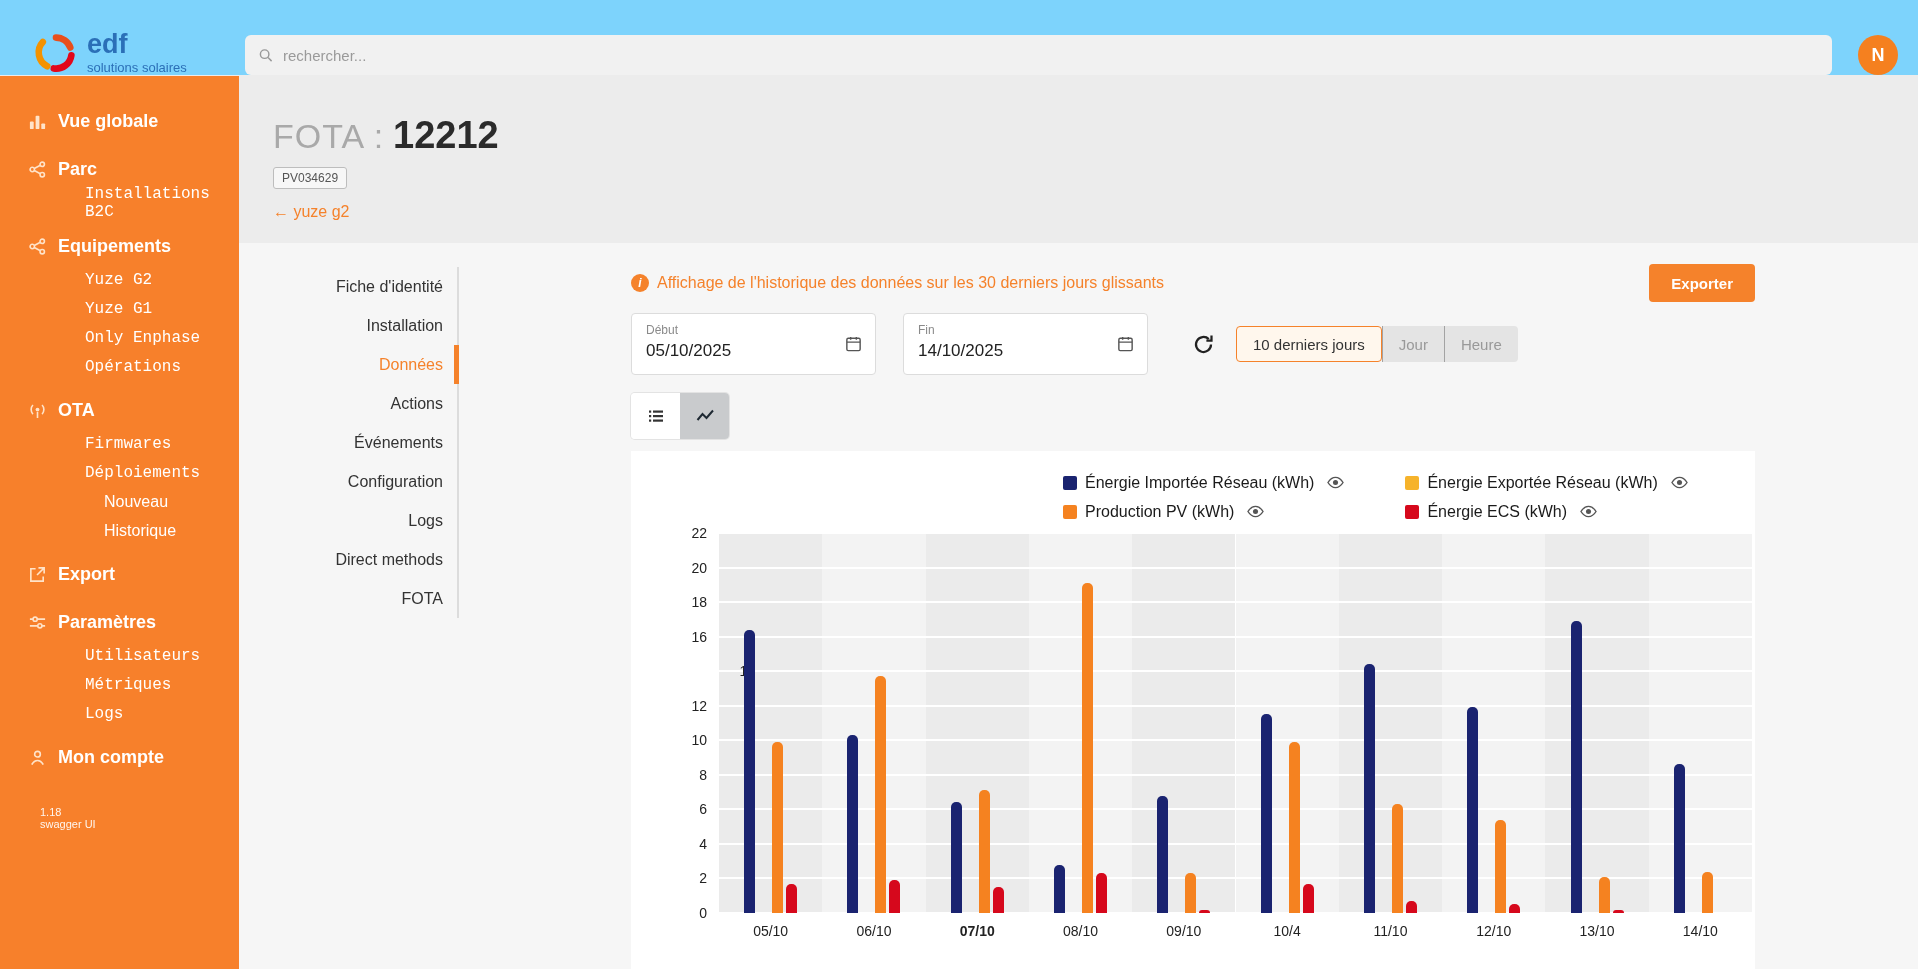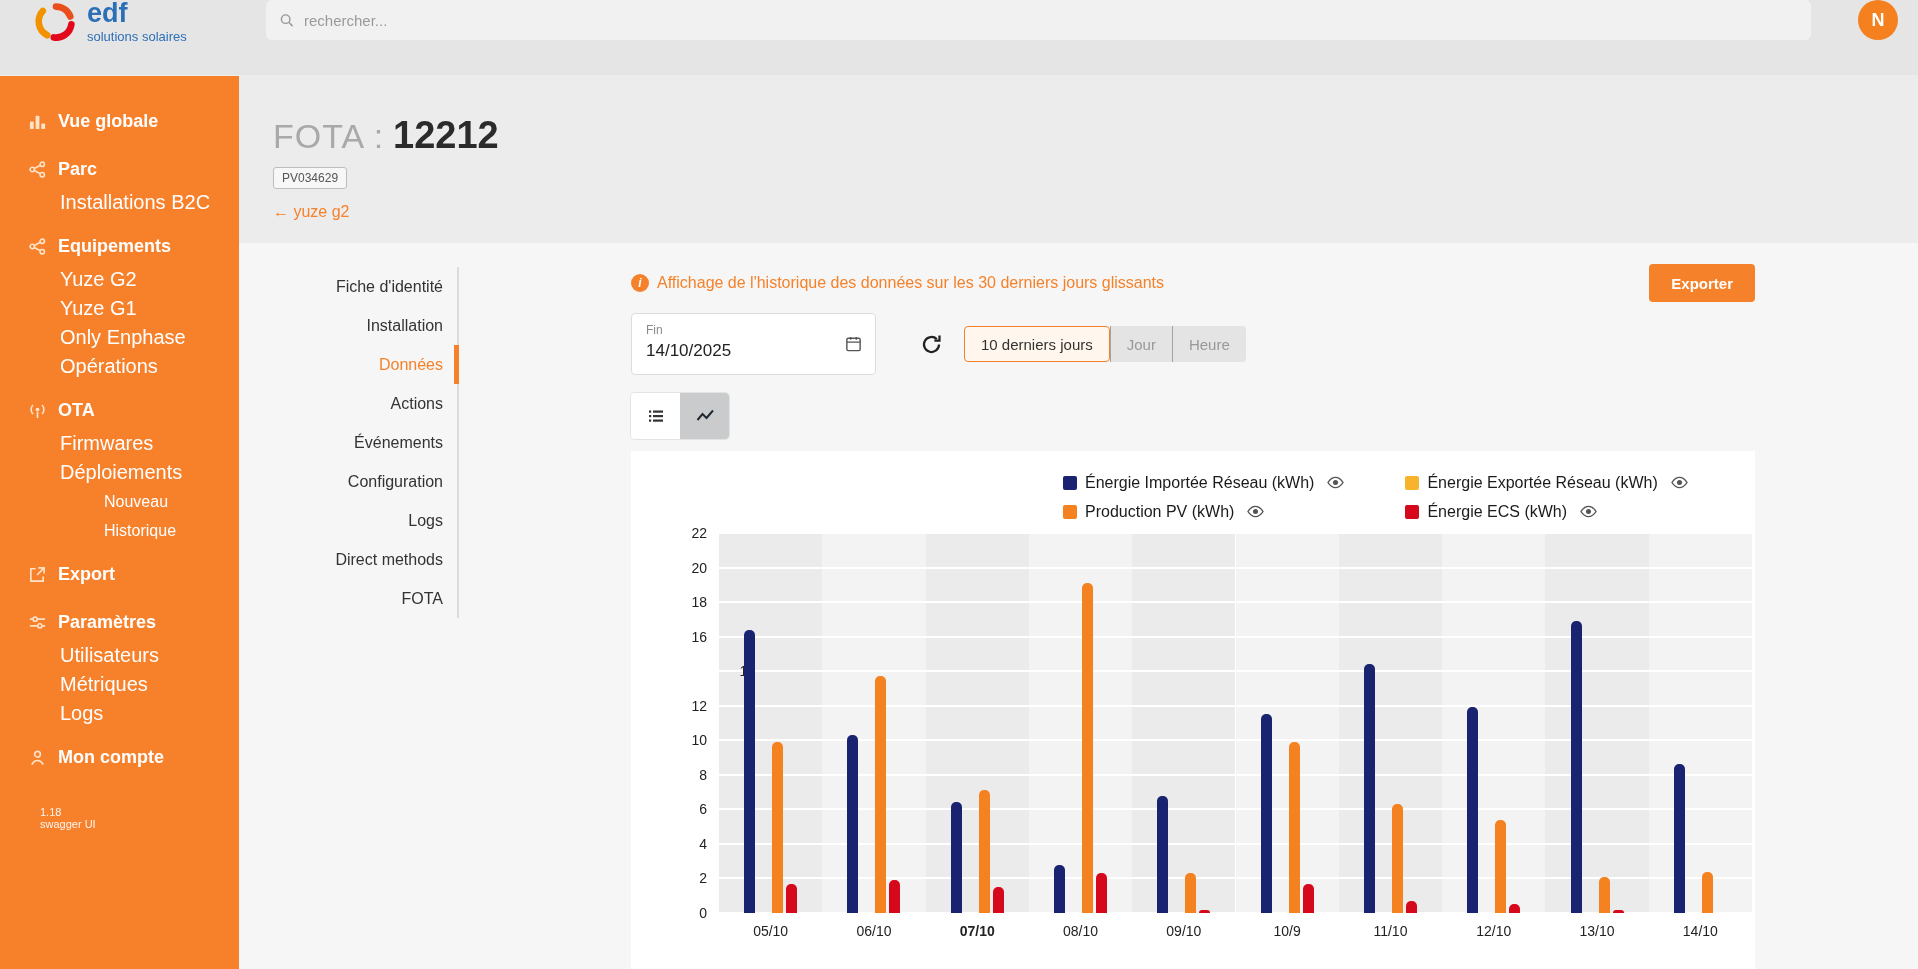--- a/index.html
+++ b/index.html
@@ -5,37 +5,37 @@
   * { box-sizing: border-box; }
   html,body { margin:0; padding:0; }
   body {
     width:1918px; height:969px; overflow:hidden;
     font-family:"Liberation Sans", sans-serif;
     background:#fff; color:#222;
   }
   .page { width:1918px; height:969px; display:flex; flex-direction:column; }
 
   
-  .topbar { flex:0 0 76px; height:76px; display:flex; align-items:flex-start; background:#e5e5e5; border-bottom:1px solid #ececec;gap:21px; }
+  .topbar { flex:0 0 76px; height:76px; display:flex; align-items:flex-end; background:#7dd3fc; border-bottom:1px solid #ececec; }
   .logo { width:239px; flex:0 0 239px; display:flex; align-items:center; gap:9px; padding-left:34px; cursor:pointer; }
   .logo-text .brand { font-size:27px; font-weight:bold; color:#2b6fb7; line-height:1; }
   .logo-text .brand-sub { font-size:13px; color:#2b6fb7; margin-top:2px; }
   .searchwrap { flex:1; position:relative; margin:0 26px 0 6px; }
   .search { width:100%; height:40px; background:#f1f1f1; border:none; border-radius:6px; padding:0 14px 0 38px; font-size:15px; color:#333; outline:none; font-family:inherit; }
   .search::placeholder { color:#9a9a9a; }
   .search-icon { position:absolute; left:12px; top:50%; transform:translateY(-50%); display:flex; }
   .avatar { width:40px; height:40px; flex:0 0 40px; border-radius:50%; background:#f5801f; color:#fff; display:flex; align-items:center; justify-content:center; font-weight:bold; font-size:18px; margin-right:20px; cursor:pointer; }
 
   
   .app { flex:1; display:flex; min-height:0; }
   .sidebar { width:239px; flex:0 0 239px; background:#f7802b; color:#fff; padding-top:26px; display:flex; flex-direction:column; overflow:hidden; }
   .sb-item { display:flex; align-items:center; cursor:pointer; }
   .sb-item.lvl0 { padding-left:28px; height:38px; font-size:18px; font-weight:bold; margin-top:10px; }
   #sb-items .sb-item.lvl0:first-child { margin-top:0; }
-  .sb-item.lvl1 { padding-left:60px; height:29px; font-size:20px; }
+  .sb-item.lvl1 { padding-left:85px; height:29px; font-size:16px;font-family:Liberation Mono, monospace; }
   .sb-item.lvl2 { padding-left:104px; height:29px; font-size:16px; }
   .sb-icon { width:20px; height:20px; margin-right:10px; display:flex; align-items:center; }
   .sb-footer { margin-top:30px; padding-left:40px; font-size:11px; color:rgba(255,255,255,.92); }
   .sb-footer .swg { cursor:pointer; }
 
   .main { flex:1; background:#ececec; display:flex; flex-direction:column; min-width:0; }
   .pagehead { padding:40px 0 22px 34px; }
   .pagehead h1 { margin:0; line-height:1; }
   .tp { color:#a9a9a9; font-weight:400; font-size:34px; letter-spacing:1px; }
   .tv { color:#2b2b2b; font-weight:700; font-size:38px; }
@@ -265,20 +265,30 @@
 
           <div class="row1">
             <div class="info">
               <span class="info-i">i</span>
               <span>Affichage de l'historique des données sur les 30 derniers jours glissants</span>
             </div>
             <button class="export">Exporter</button>
           </div>
 
           <div class="row2">
+            <div class="datebox">
+              <div class="dlabel">Début</div>
+              <div class="dval">05/10/2025</div>
+              <span class="cal">
+                <svg width="19" height="19" viewBox="0 0 20 20" fill="none" stroke="#555" stroke-width="1.5">
+                    <rect x="3" y="4" width="14" height="13" rx="1.5"></rect>
+                    <path d="M3 8h14M7 2.5v3M13 2.5v3"></path>
+                  </svg>
+              </span>
+            </div>
             <div class="datebox">
               <div class="dlabel">Fin</div>
               <div class="dval">14/10/2025</div>
               <span class="cal">
                 <svg width="19" height="19" viewBox="0 0 20 20" fill="none" stroke="#555" stroke-width="1.5">
                     <rect x="3" y="4" width="14" height="13" rx="1.5"></rect>
                     <path d="M3 8h14M7 2.5v3M13 2.5v3"></path>
                   </svg>
               </span>
             </div>
@@ -427,21 +437,21 @@
                   <div class="bar" style="left: 893.55px; width: 11px; height: 2.59091px; background: rgb(214, 8, 28);"></div>
                   <div class="bar" style="left: 954.85px; width: 11px; height: 148.545px; background: rgb(26, 35, 112);"></div>
                   <div class="bar" style="left: 982.85px; width: 11px; height: 41.4545px; background: rgb(245, 130, 32);"></div>
                 </div>
               <div class="xaxis" id="xaxis">
                   <div class="xtick" style="left: 0px; width: 103.3px;">05/10</div>
                   <div class="xtick" style="left: 103.3px; width: 103.3px;">06/10</div>
                   <div class="xtick" style="left: 206.6px; width: 103.3px; font-weight: bold;">07/10</div>
                   <div class="xtick" style="left: 309.9px; width: 103.3px;">08/10</div>
                   <div class="xtick" style="left: 413.2px; width: 103.3px;">09/10</div>
-                  <div class="xtick" style="left: 516.5px; width: 103.3px;">10/9</div>
+                  <div class="xtick" style="left: 516.5px; width: 103.3px;">10/4</div>
                   <div class="xtick" style="left: 619.8px; width: 103.3px;">11/10</div>
                   <div class="xtick" style="left: 723.1px; width: 103.3px;">12/10</div>
                   <div class="xtick" style="left: 826.4px; width: 103.3px;">13/10</div>
                   <div class="xtick" style="left: 929.7px; width: 103.3px;">14/10</div>
                 </div>
             </div>
           </div>
 
         </div>
       </div>

